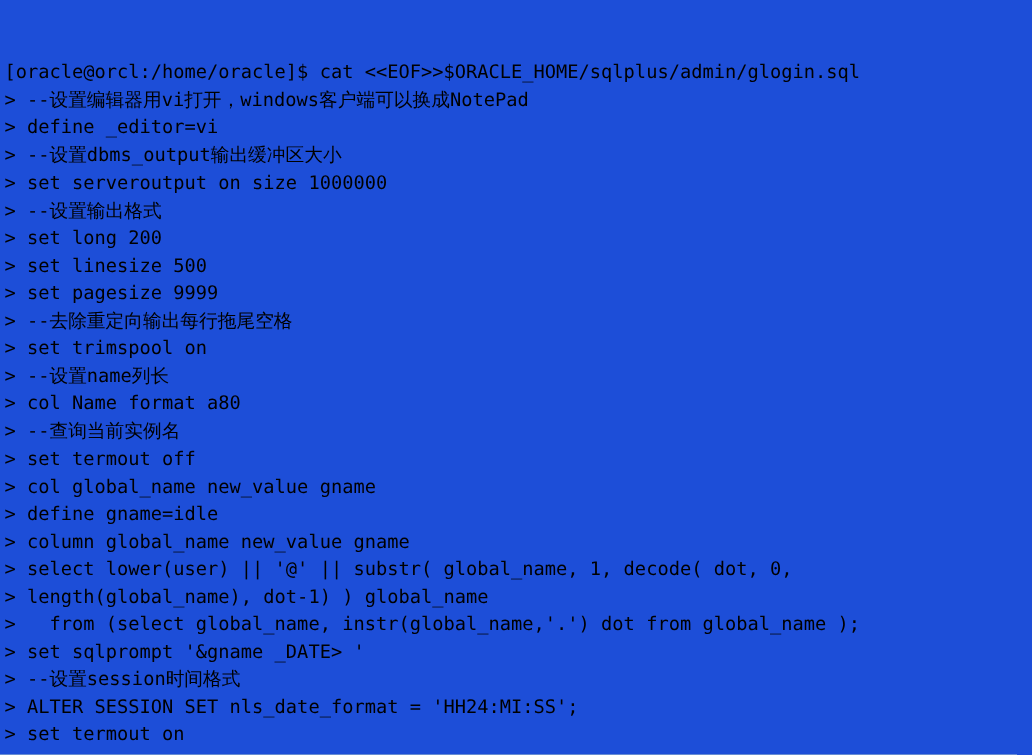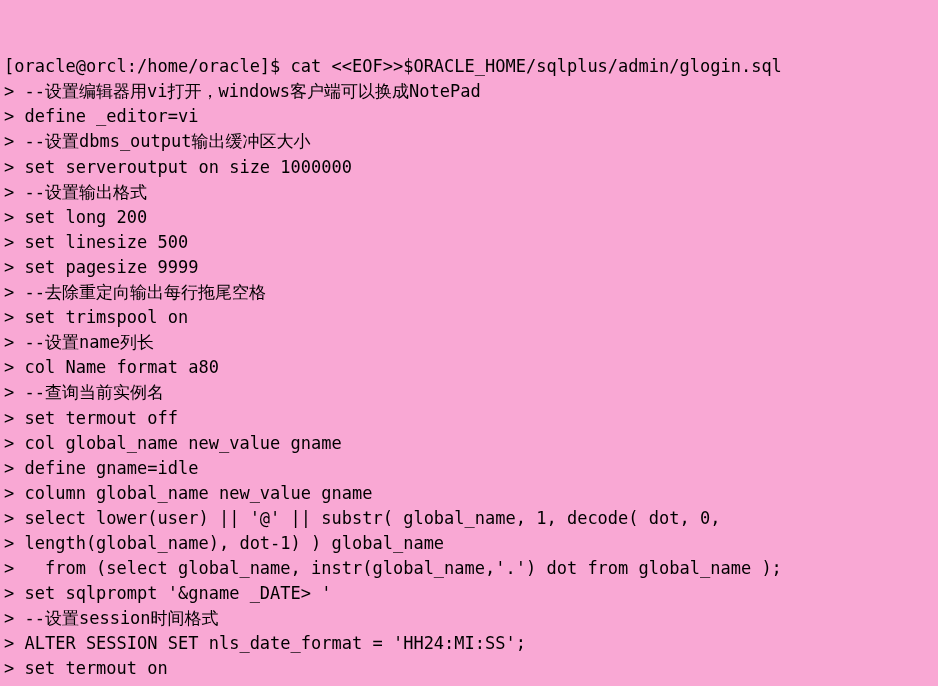--- a/index.html
+++ b/index.html
@@ -10,21 +10,21 @@
   body {
     width: 938px;
     height: 686px;
     overflow: hidden;
     font-family: "DejaVu Sans Mono", "Liberation Mono", monospace;
   }
   #terminal {
     width: 938px;
     height: 686px;
     box-sizing: border-box;
-    background: #f9a8d4;
+    background: #1d4ed8;
     color: #000000;
     padding: 4px 0 0 4px;
     font-size: 17px;
     line-height: 25.1px;
     white-space: pre;
     letter-spacing: 0px;
   }
   .line {
     white-space: pre;
     height: 25.1px;

